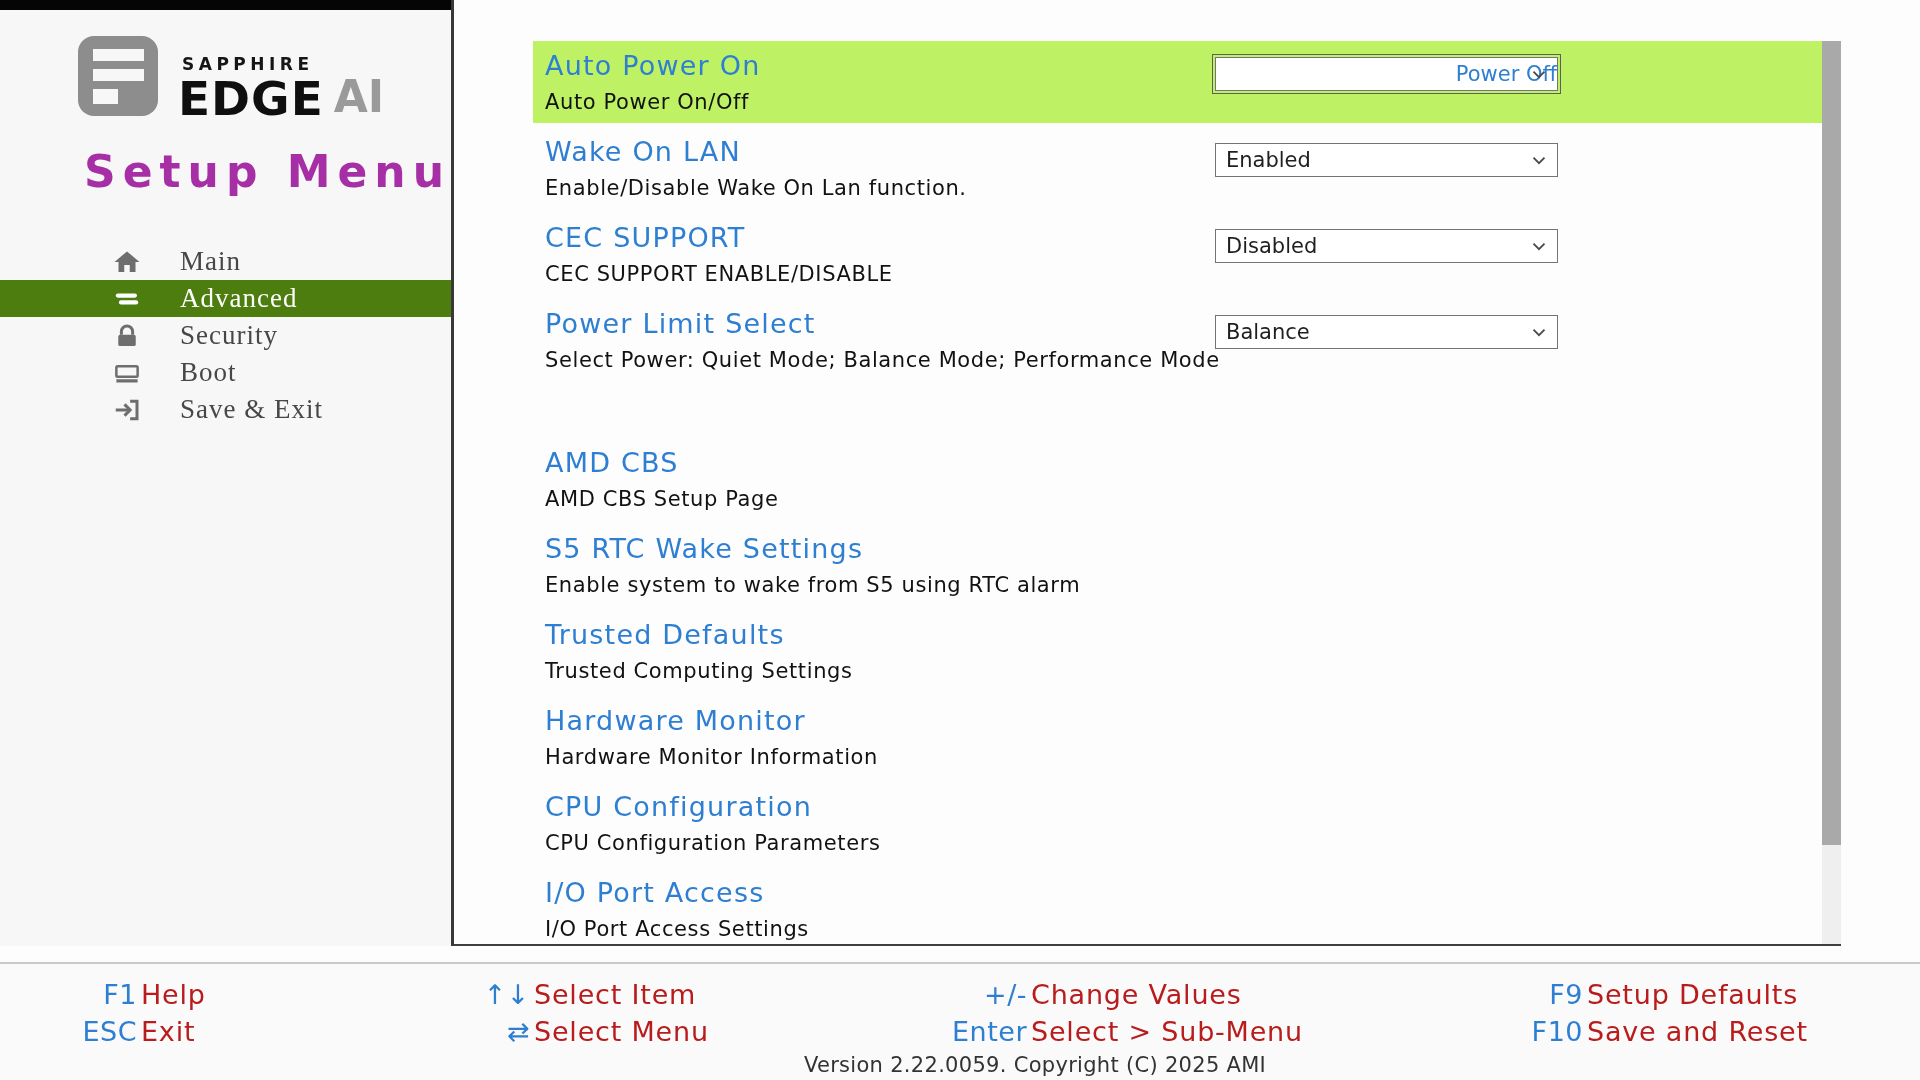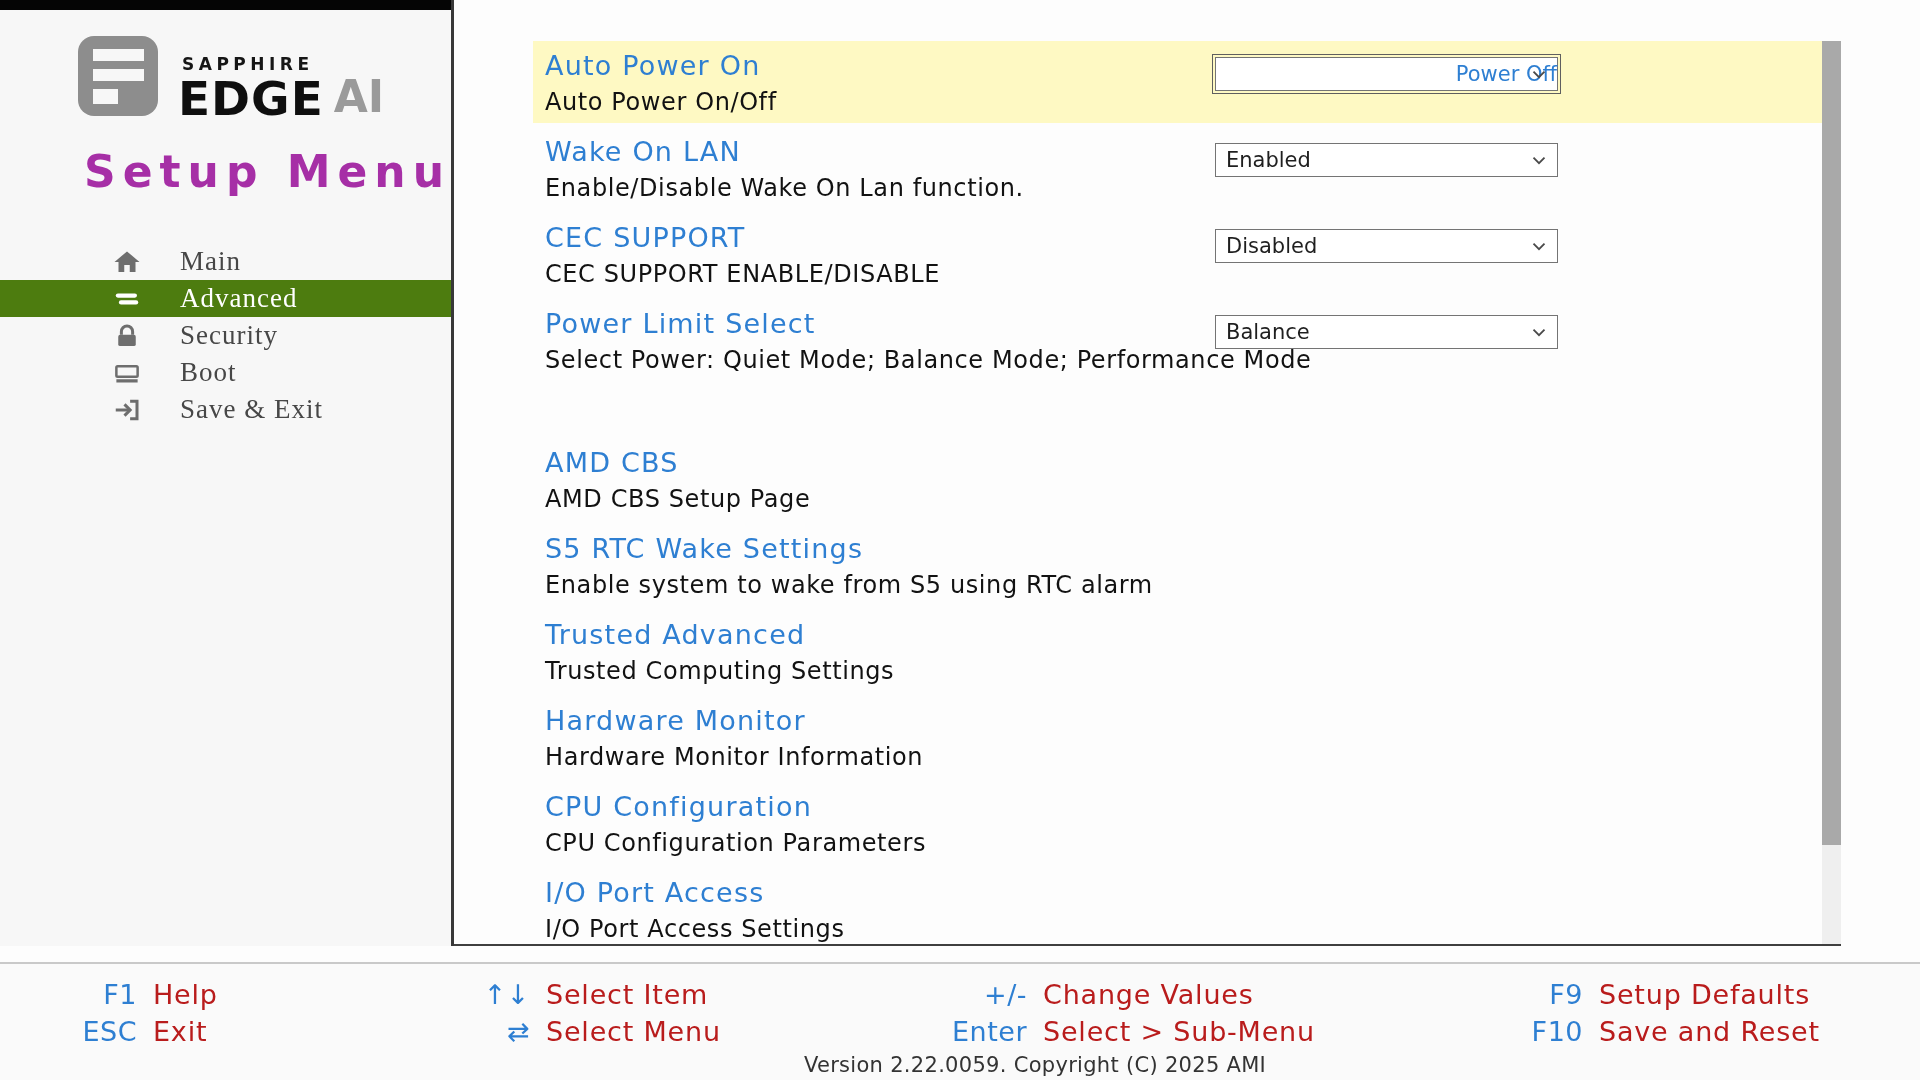--- a/index.html
+++ b/index.html
@@ -24,41 +24,41 @@
             color:#474747;font-size:27px;letter-spacing:1px;font-family:Liberation Serif, serif;}
   .nav-icon{width:30px;height:30px;margin-right:38px;color:#6e6e6e;display:flex;align-items:center;}
   .nav-icon svg{width:30px;height:30px;}
   .nav-item.active{background:#4d7c0f;color:#ffffff;}
   .nav-item.active .nav-icon{color:#ffffff;}
 
   
   .content-bottom-border{position:absolute;left:454px;top:944px;width:1387px;height:2px;background:#3f3f3f;}
   .rows{position:absolute;left:533px;top:41px;width:1289px;height:903px;overflow:hidden;}
   .setting-row{position:relative;height:86px;box-sizing:border-box;padding:9px 0 0 12px;}
-  .setting-row.selected{background:#fef9c3;height:82px;margin-bottom:4px;}
+  .setting-row.selected{background:#bef264;height:82px;margin-bottom:4px;}
   .setting-row.gap{margin-top:53px;}
   .setting-title{font-size:27px;line-height:32px;color:#2e7fd2;letter-spacing:1.2px;}
-  .setting-desc{margin-top:7px;font-size:24px;line-height:26px;color:#121212;letter-spacing:0.6px;}
+  .setting-desc{margin-top:7px;font-size:21px;line-height:26px;color:#121212;letter-spacing:0.6px;}
   .dropdown{position:absolute;left:682px;top:16px;width:343px;height:34px;background:#ffffff;
             border:1px solid #747474;box-sizing:border-box;display:flex;align-items:center;
             padding-left:10px;font-size:21px;color:#1f1f1f;}
   .dropdown.focused{outline:1px solid #5f5f5f;outline-offset:2px;justify-content:flex-end;}
   .dropdown.focused .dd-value{color:#2e7fd2;}
   .dd-chevron{position:absolute;right:7px;top:50%;transform:translateY(-50%);
               width:22px;height:22px;color:#4a4a4a;display:flex;}
   .dd-chevron svg{width:22px;height:22px;}
 
   .scrollbar{position:absolute;left:1822px;top:41px;width:19px;height:903px;background:#efefef;}
   .scroll-thumb{position:absolute;left:0;top:0;width:100%;height:804px;background:#a9a9a9;}
 
   
   .footer{position:absolute;left:0;top:962px;width:1920px;height:118px;background:#fafafa;
           border-top:2px solid #c9c9c9;box-sizing:border-box;}
   .hint-col{position:absolute;top:12px;display:grid;grid-template-columns:var(--kw) auto;
-            column-gap:16px;line-height:37px;font-size:27px;white-space:nowrap;}
+            column-gap:4px;line-height:37px;font-size:27px;white-space:nowrap;}
   .hint-col.col1{left:12px;--kw:125px;}
   .hint-col.col2{left:440px;--kw:90px;}
   .hint-col.col3{left:880px;--kw:147px;}
   .hint-col.col4{left:1440px;--kw:143px;}
   .hint-key{color:#2e7fd2;text-align:right;letter-spacing:0.5px;}
   .hint-label{color:#b91c1c;letter-spacing:0.8px;}
   .version{position:absolute;left:0;top:89px;width:100%;box-sizing:border-box;padding-left:150px;
            text-align:center;font-size:21px;color:#333333;letter-spacing:0.3px;}
 </style>
 </head>
@@ -190,21 +190,21 @@
         </div>
         <div class="setting-row gap">
           <div class="setting-title">AMD CBS</div>
           <div class="setting-desc">AMD CBS Setup Page</div>
         </div>
         <div class="setting-row">
           <div class="setting-title">S5 RTC Wake Settings</div>
           <div class="setting-desc">Enable system to wake from S5 using RTC alarm</div>
         </div>
         <div class="setting-row">
-          <div class="setting-title">Trusted Advanced</div>
+          <div class="setting-title">Trusted Defaults</div>
           <div class="setting-desc">Trusted Computing Settings</div>
         </div>
         <div class="setting-row">
           <div class="setting-title">Hardware Monitor</div>
           <div class="setting-desc">Hardware Monitor Information</div>
         </div>
         <div class="setting-row">
           <div class="setting-title">CPU Configuration</div>
           <div class="setting-desc">CPU Configuration Parameters</div>
         </div>

